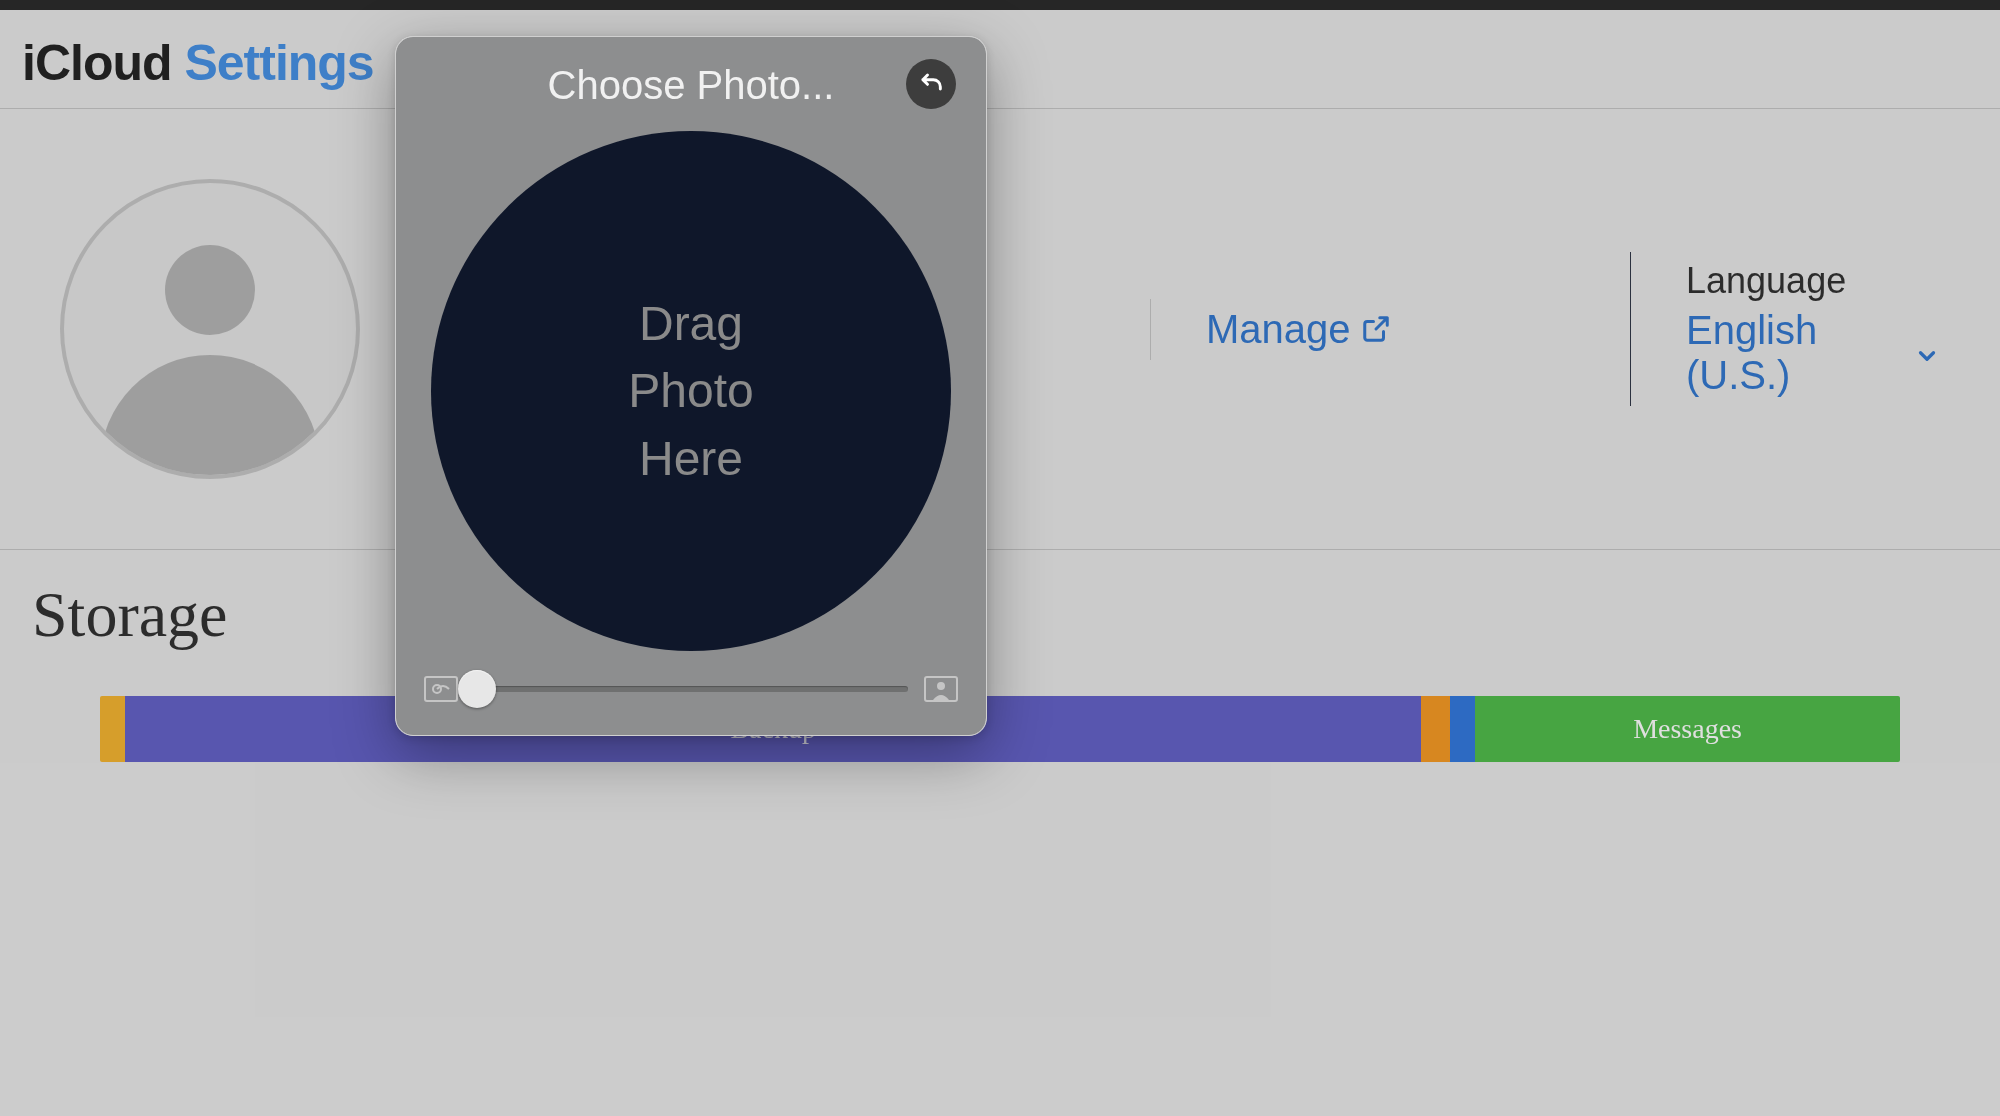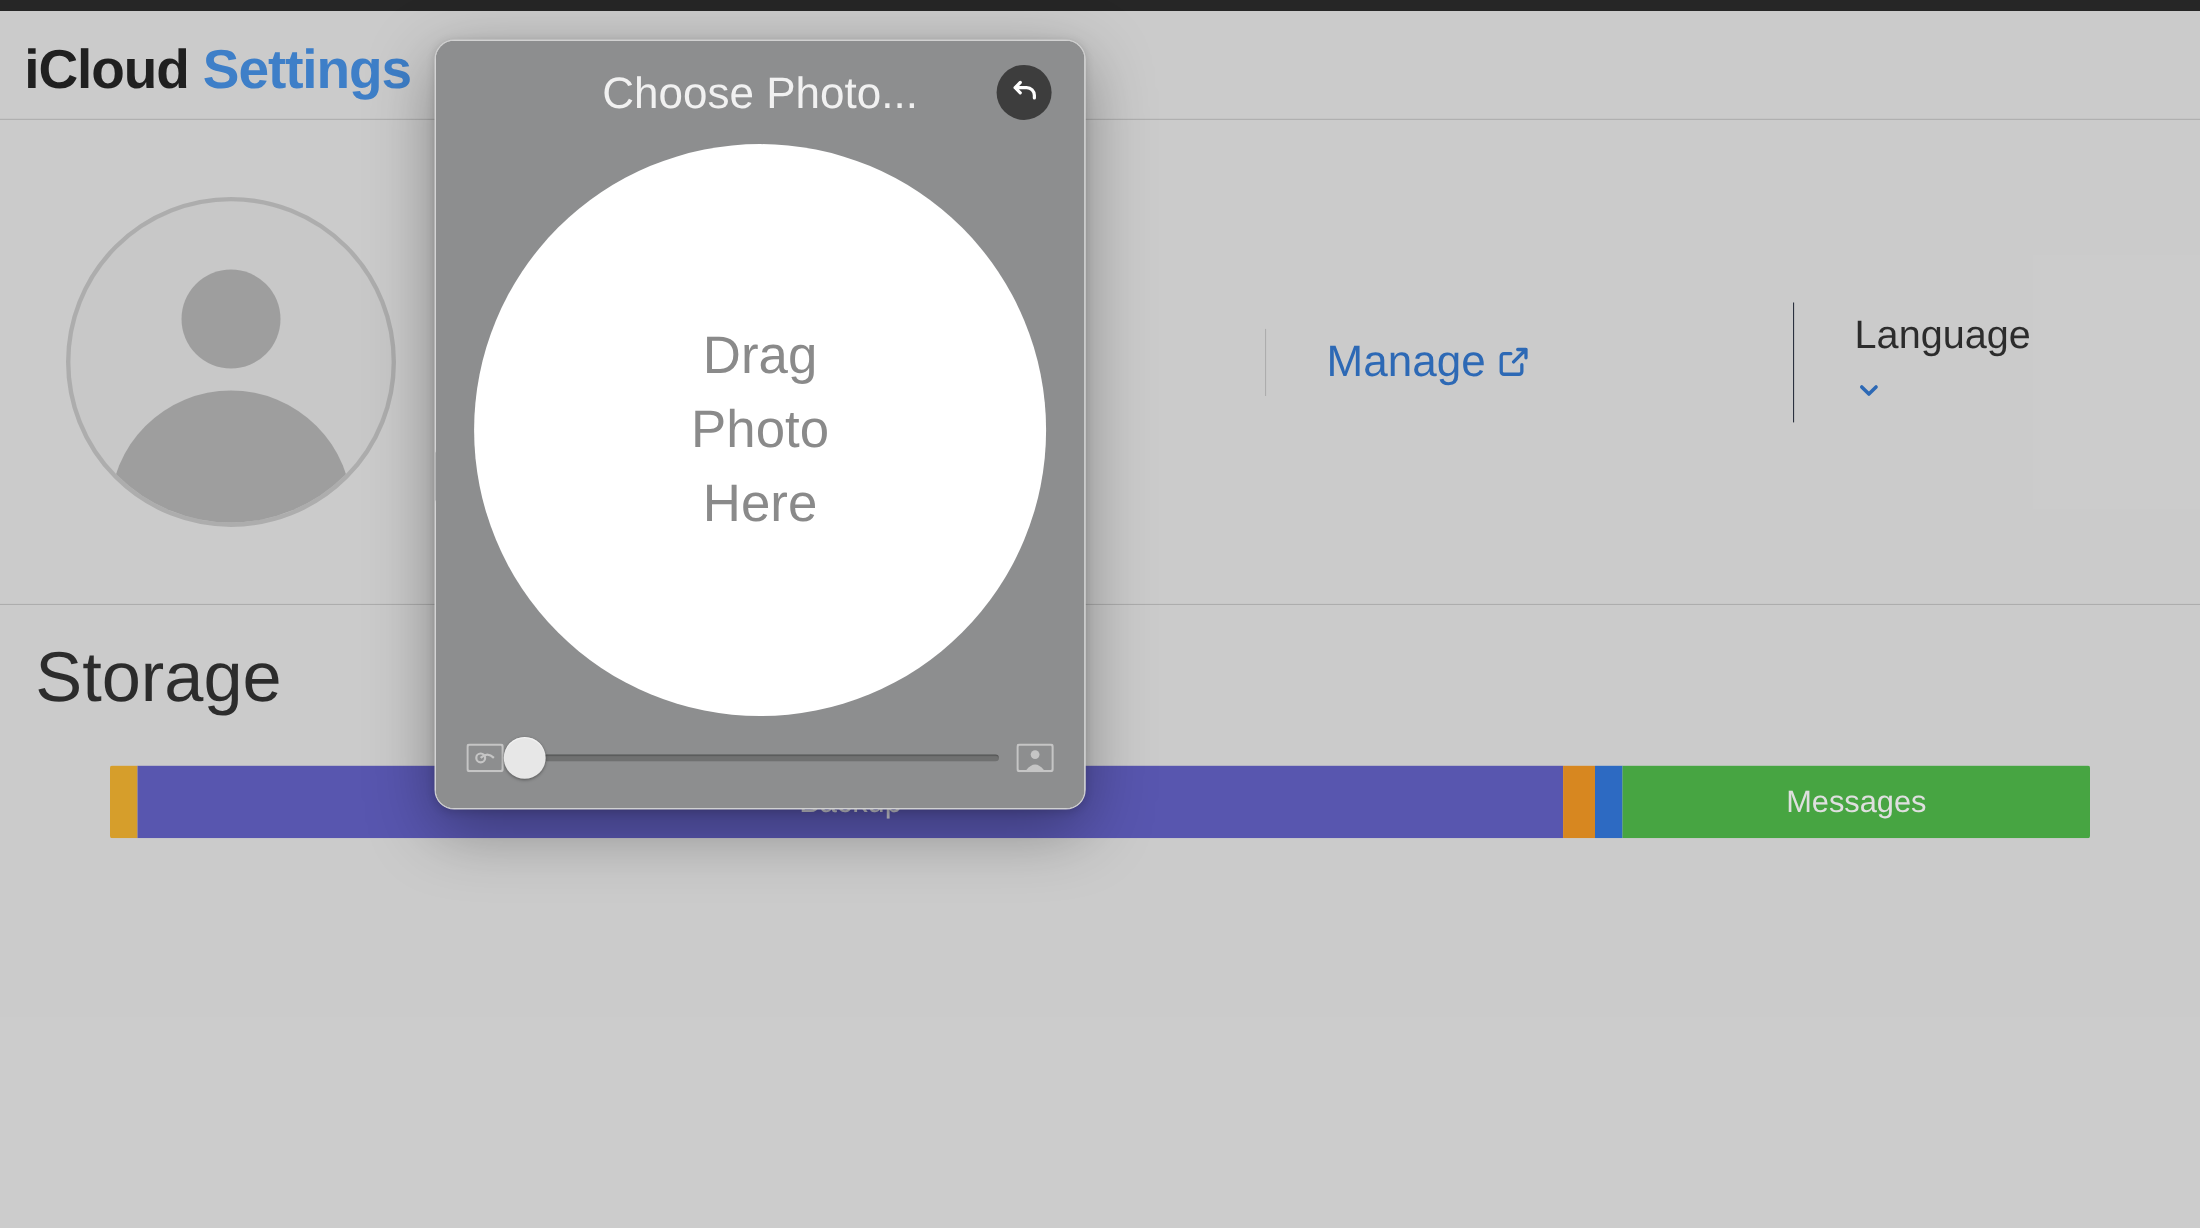--- a/index.html
+++ b/index.html
@@ -120,20 +120,21 @@
     .info-cell-lang {
       width: 310px;
       border-left: 1px solid #0f172a;
       padding: 8px 0 8px 55px;
       flex: 0 0 auto;
     }
 
     
     .storage-section {
       padding: 28px 32px 0 32px;
+      font-family: Liberation Serif, serif;
     }
     .storage-title {
       font-size: 64px;
       font-weight: 400;
       color: #111;
       margin-bottom: 8px;
     }
     .storage-sub {
       font-size: 36px;
       font-weight: 400;
@@ -199,21 +200,21 @@
       width: 50px; height: 50px;
       border-radius: 50%;
       background: #3d3d3d;
       display: flex; align-items: center; justify-content: center;
     }
 
     .drop-zone {
       width: 520px; height: 520px;
       margin: 6px auto 10px auto;
       border-radius: 50%;
-      background: #ffffff;
+      background: #0f172a;
       display: flex;
       align-items: center;
       justify-content: center;
       text-align: center;
     }
     .drop-zone-text {
       font-size: 48px;
       line-height: 1.4;
       color: #8a8a8a;
       font-weight: 400;
@@ -295,20 +296,21 @@
           <svg viewBox="0 0 24 24" width="30" height="30">
               <path fill="none" stroke="#1262c7" stroke-width="2.4" stroke-linecap="round" stroke-linejoin="round" d="M15 3h6v6M21 3l-9 9M18 14v5a2 2 0 0 1-2 2H5a2 2 0 0 1-2-2V8a2 2 0 0 1 2-2h5"></path>
             </svg>
         </span>
       </div>
     </div>
 
     <div class="info-cell-lang">
       <div class="info-label">Language</div>
       <div class="info-link">
+        <span>English (U.S.)</span>
         <span style="display:inline-block; transform: translateY(2px);">
           <svg viewBox="0 0 24 24" width="26" height="26">
               <path fill="none" stroke="#1262c7" stroke-width="3" stroke-linecap="round" stroke-linejoin="round" d="M6 9l6 6 6-6"></path>
             </svg>
         </span>
       </div>
     </div>
 
   </div>
 

